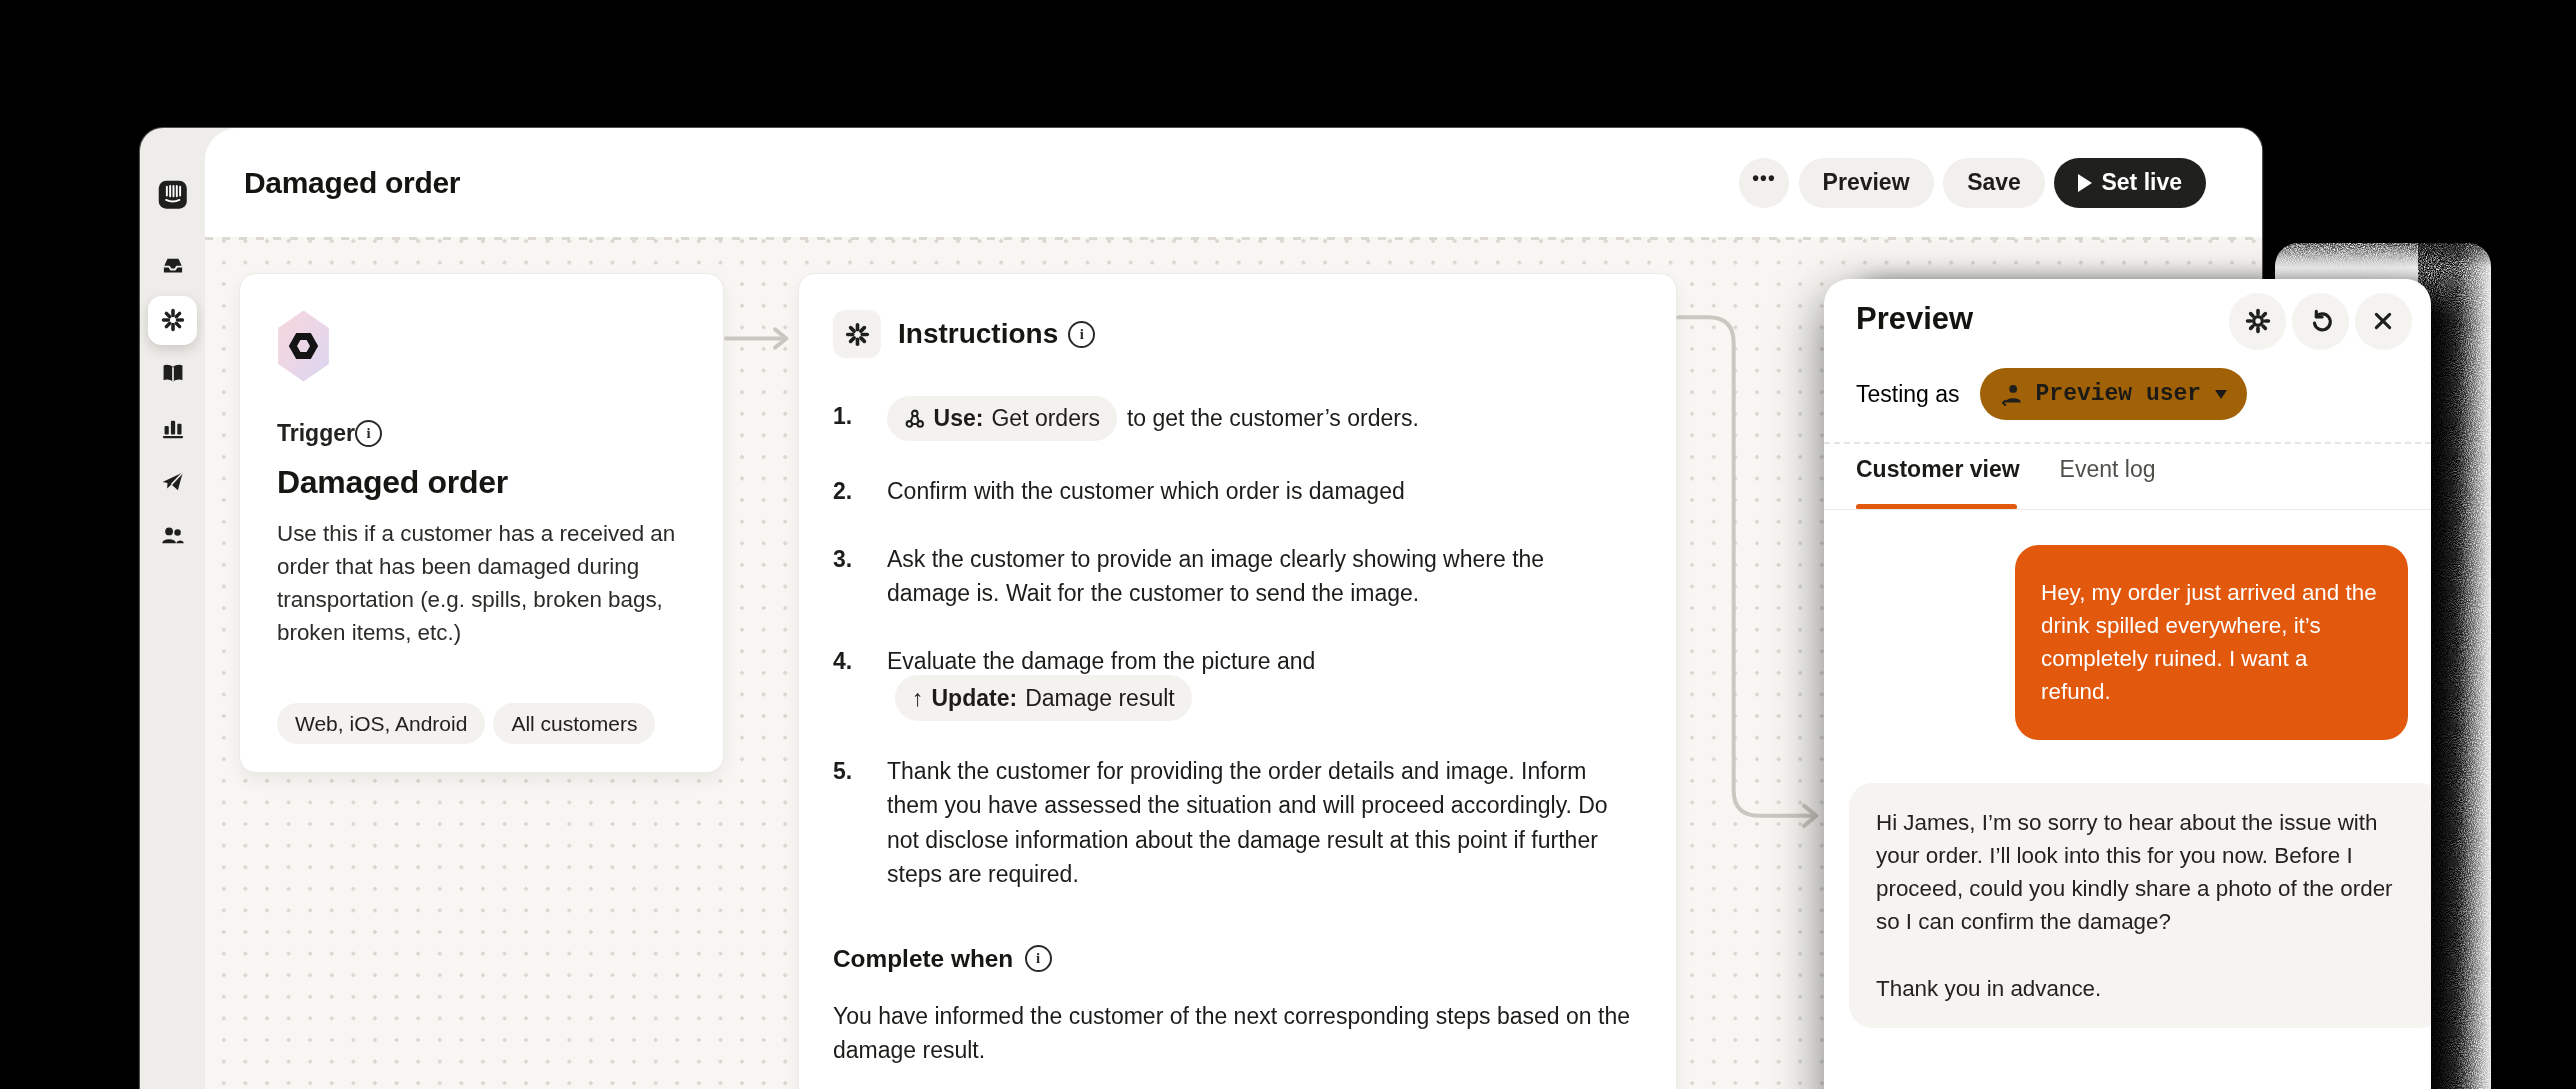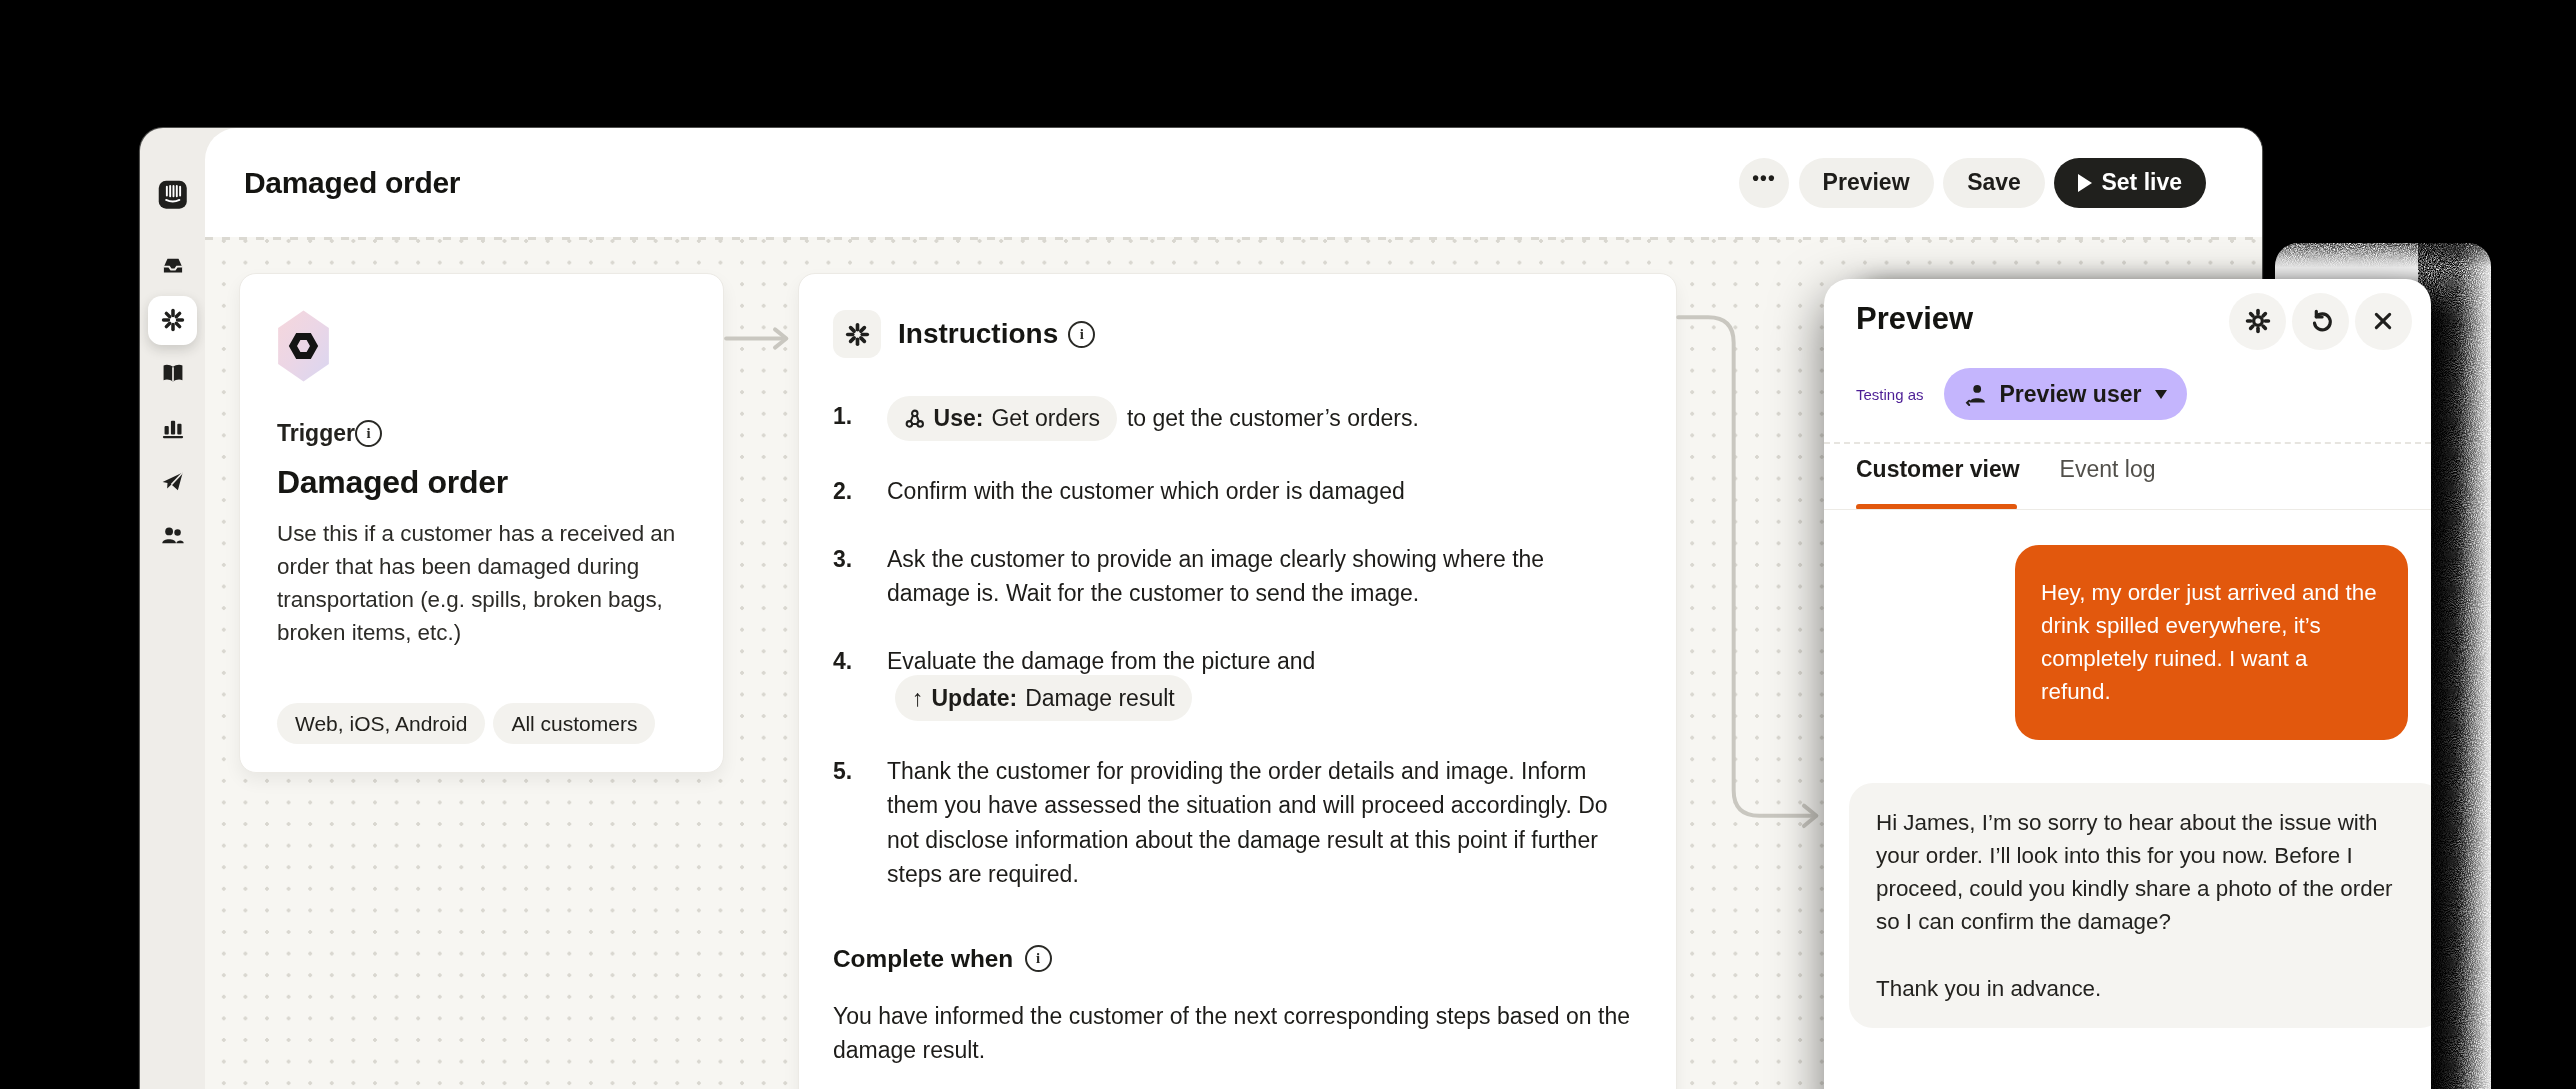--- a/index.html
+++ b/index.html
@@ -74,23 +74,23 @@
            -webkit-mask-image:linear-gradient(to bottom,#000 25%,transparent 90%);
            mask-image:linear-gradient(to bottom,#000 25%,transparent 90%);}
   
   .preview-panel{position:absolute;left:1824px;top:279px;width:607px;height:851px;background:#FFFFFF;border-radius:25px;
                  box-shadow:31px 5.7px 28px -5.7px rgba(0,0,0,.95), 0 17px 51px rgba(0,0,0,.5);}
   .pv-title{position:absolute;left:32px;top:21.6px;margin:0;font-size:31px;font-weight:700;color:#141411;}
   .pv-icons{position:absolute;right:19.3px;top:13.6px;display:flex;gap:5.7px;}
   .pv-icon-btn{width:57px;height:57px;border-radius:50%;background:#F4F3F0;border:none;display:flex;align-items:center;
                justify-content:center;cursor:pointer;}
   .testing-row{position:absolute;left:32px;top:89px;height:52px;display:flex;align-items:center;gap:20.4px;}
-  .testing-label{font-size:15px;color:#4c1d95;}
-  .user-pill{height:52px;display:flex;align-items:center;gap:10.2px;background:#c4b5fd;border:none;border-radius:26px;
-             padding:0 20.4px;font-family:Liberation Sans, sans-serif;font-size:23px;font-weight:700;color:#1B1A17;cursor:pointer;}
+  .testing-label{font-size:23px;color:#000000;}
+  .user-pill{height:52px;display:flex;align-items:center;gap:10.2px;background:#a16207;border:none;border-radius:26px;
+             padding:0 20.4px;font-family:Liberation Mono, monospace;font-size:23px;font-weight:700;color:#1B1A17;cursor:pointer;}
   .caret-down{width:0;height:0;border-top:9px solid #1B1A17;border-left:6.8px solid transparent;border-right:6.8px solid transparent;margin-left:3.4px;}
   .pv-sep{position:absolute;left:0;right:0;top:163px;border-top:2.3px dashed #E7E5E0;}
   .pv-tabs{position:absolute;left:32px;top:177px;display:flex;gap:40px;}
   .pv-tab{background:none;border:none;font-family:inherit;font-size:23px;padding:0;cursor:pointer;color:#514F4A;}
   .pv-tab.active{font-weight:700;color:#1B1A17;}
   .tab-underline{position:absolute;left:32px;top:225px;width:161px;height:5.7px;border-radius:3.4px;background:#E2580D;}
   .tab-border{position:absolute;left:0;right:0;top:230px;height:1.1px;background:#EDEBE6;}
   .pv-chat{position:absolute;left:0;right:0;top:231px;bottom:0;overflow:hidden;}
   .bubble{border-radius:24px;font-size:22.4px;line-height:1.48;box-sizing:border-box;}
   .bubble.customer{margin:35px 23px 0 auto;width:393px;background:#E2580D;color:#FFFFFF;padding:31px 26px;}

